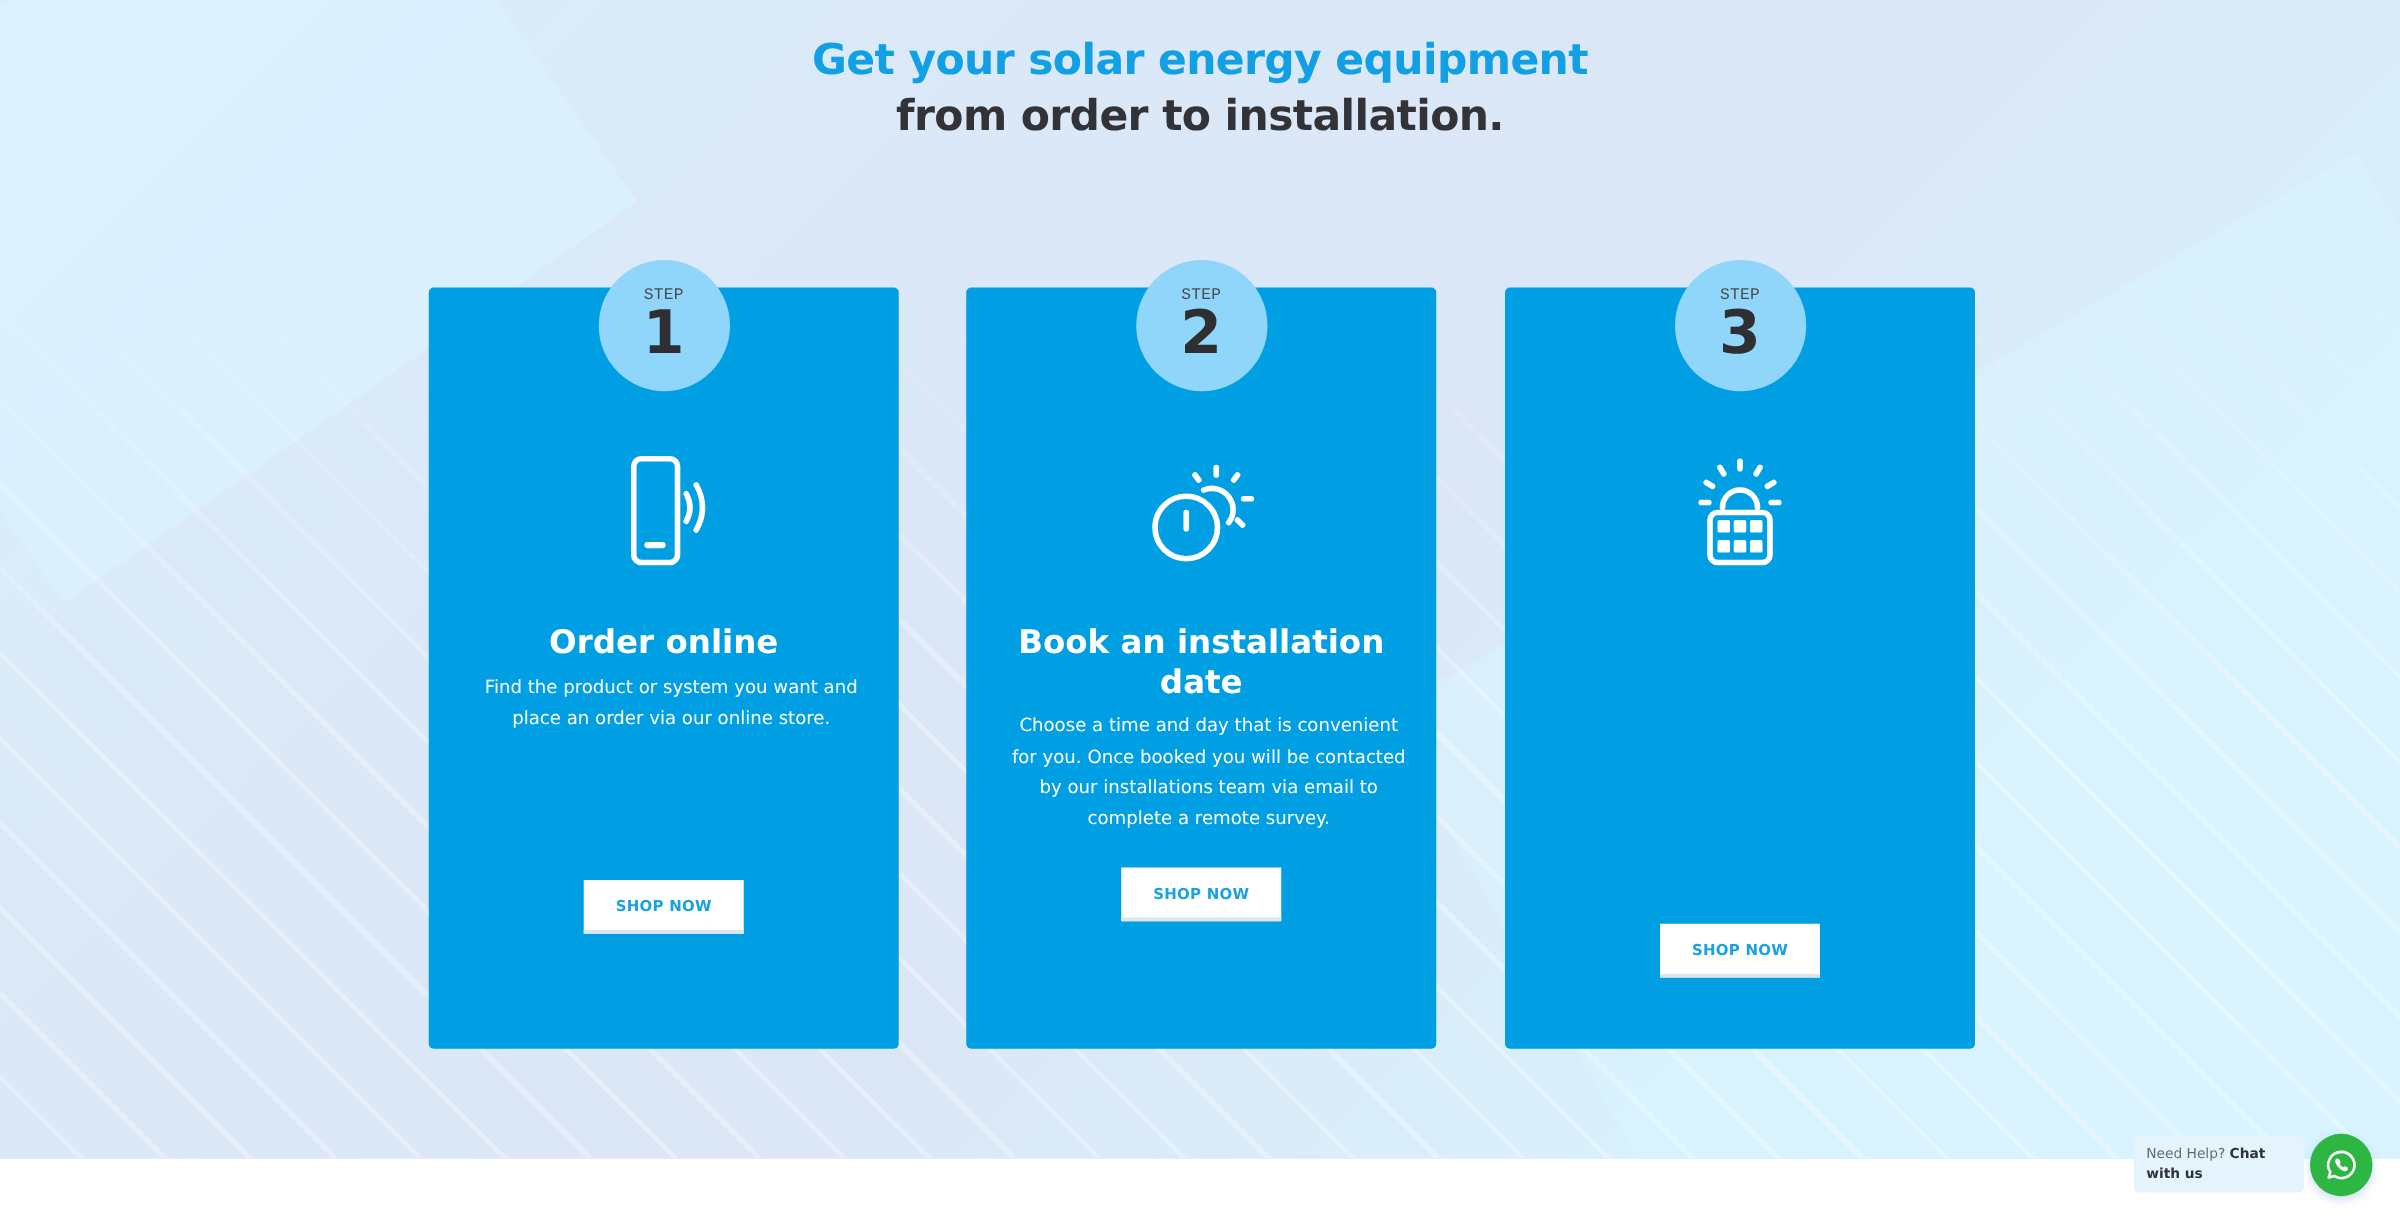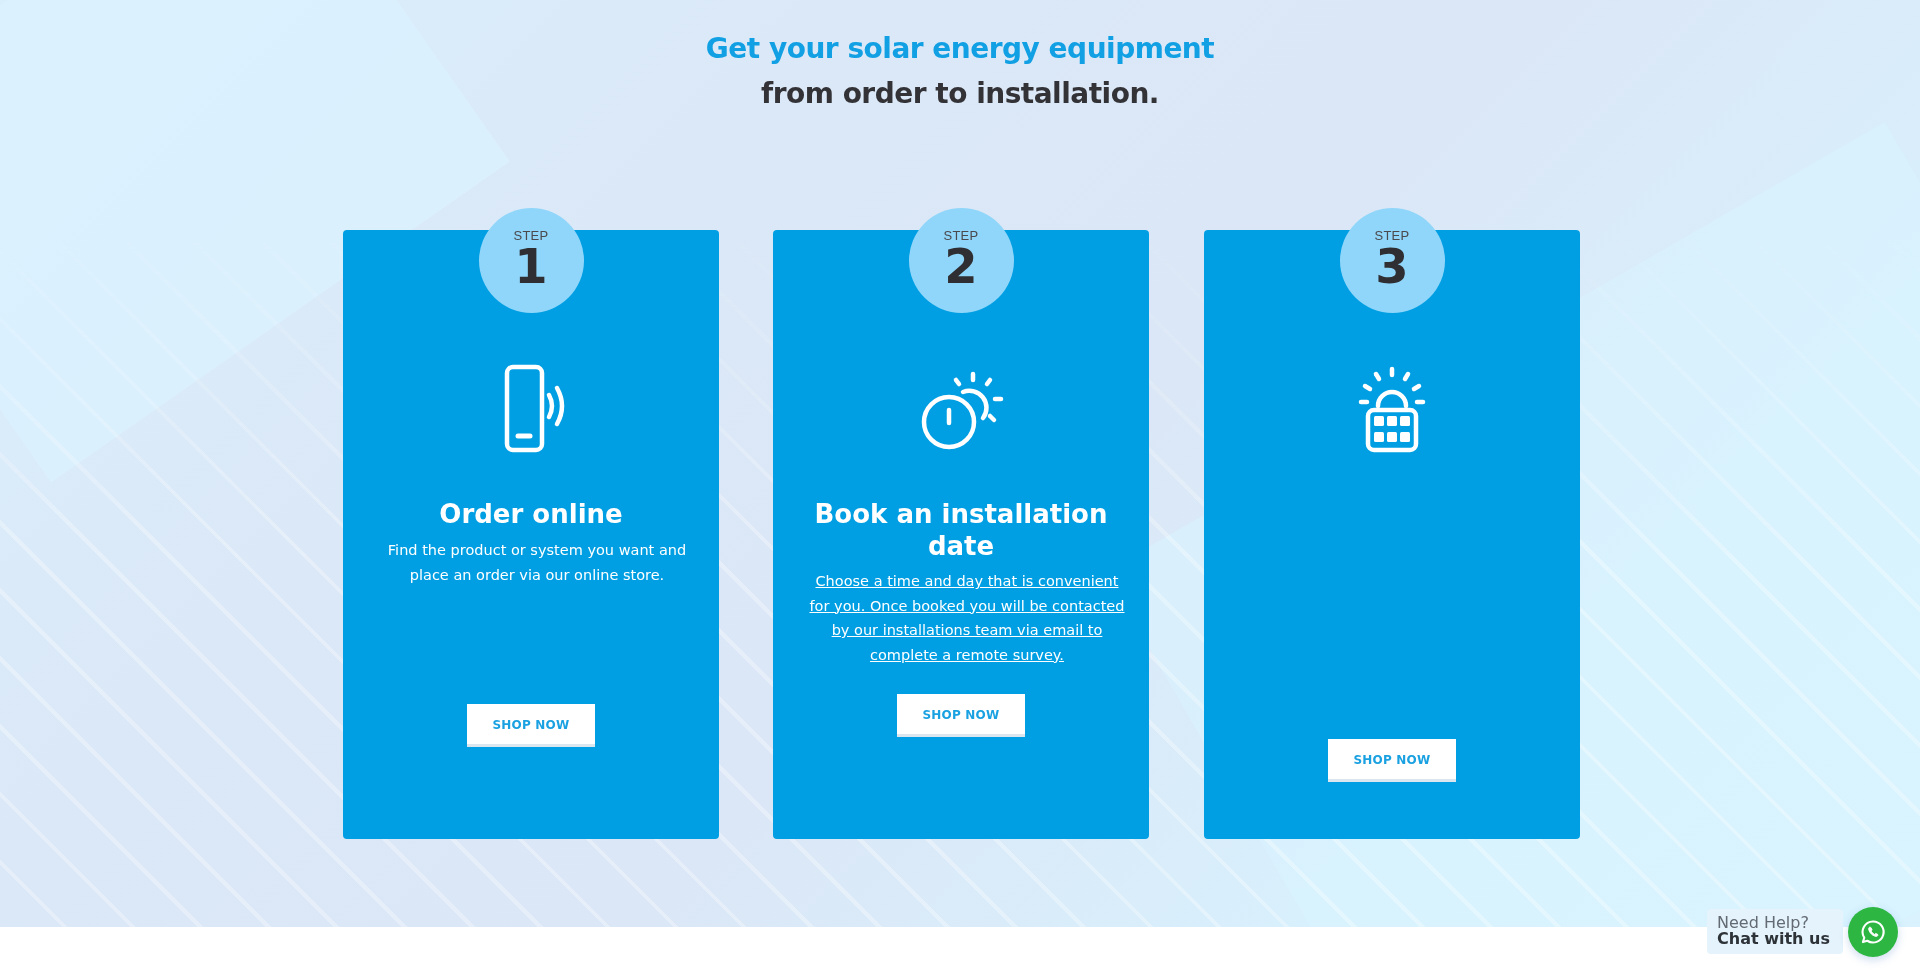--- a/index.html
+++ b/index.html
@@ -20,52 +20,52 @@
     }
     .panel-shape {
       position: absolute; left: -120px; top: -60px; width: 560px; height: 420px;
       background: rgba(220,242,255,0.7); transform: rotate(-35deg);
     }
     .panel-shape2 {
       position: absolute; right: -200px; top: 300px; width: 900px; height: 700px;
       background: rgba(216,244,255,0.55); transform: rotate(-30deg);
     }
 
-    .headline { position: absolute; left: 0; top: 26px; width: 1920px; text-align: center; font-family: "DejaVu Sans", sans-serif; font-weight: bold; font-size: 28px; line-height: 45px; letter-spacing: -0.5px; }
+    .headline { position: absolute; left: 0; top: 26px; width: 1920px; text-align: center; font-family: "DejaVu Sans", sans-serif; font-weight: bold; font-size: 34px; line-height: 45px; letter-spacing: -0.5px; }
     .headline .blue { color: #11a0e3; display: block; }
     .headline .dark { color: #333337; display: block; }
 
     .card {
       position: absolute; top: 230px; width: 376px; height: 609px;
       background: #009fe3; border-radius: 4px;
     }
     .step-circle {
       position: absolute; top: -22px; left: 50%; width: 105px; height: 105px; margin-left: -52.5px;
       border-radius: 50%; background: #90d6fa; text-align: center;
     }
-    .step-label { display: block; font-family: Liberation Sans, sans-serif; font-size: 13px; color: #4a4a4e; margin-top: 20px; letter-spacing: 0.2px; }
+    .step-label { display: block; font-family: Liberation Mono, monospace; font-size: 13px; color: #4a4a4e; margin-top: 20px; letter-spacing: 0.2px; }
     .step-num { display: block; font-family: "DejaVu Sans", sans-serif; font-weight: bold; font-size: 48px; line-height: 50px; color: #2f2f33; margin-top: -2px; }
 
     .card-icon { position: absolute; left: 50%; top: 130px; width: 100px; height: 100px; margin-left: -50px; }
     .card-icon svg { width: 100px; height: 100px; }
 
     .card-title { position: absolute; left: 20px; right: 20px; top: 268px; text-align: center; color: #ffffff; font-family: "DejaVu Sans", sans-serif; font-weight: bold; font-size: 26px; line-height: 32px; }
     .card-desc { position: absolute; left: 36px; right: 24px; text-align: center; color: #ffffff; font-family: "DejaVu Sans", sans-serif; font-size: 14.5px; line-height: 24.5px; }
 
     .shop-btn {
       position: absolute; left: 50%; width: 128px; height: 43px; margin-left: -64px;
       background: #ffffff; border: none; border-bottom: 3px solid #dbe6ee;
       color: #1aa1e1; font-family: "DejaVu Sans", sans-serif; font-weight: bold; font-size: 12px;
       text-align: center; line-height: 42px; cursor: pointer; letter-spacing: 0.2px;
     }
 
     .chat-bubble {
       position: absolute; left: 1707px; top: 909px; width: 136px; height: 45px;
       background: #e4f3fc; border-radius: 4px; padding: 6px 10px;
-      font-family: "DejaVu Sans", sans-serif; font-size: 16px; line-height: 16px; color: #333;
+      font-family: "DejaVu Sans", sans-serif; font-size: 11px; line-height: 16px; color: #333;
     }
     .chat-bubble .muted { color: #636a73; }
     .chat-bubble .strong { font-weight: bold; color: #2e3338; }
     .wa-btn {
       position: absolute; left: 1848px; top: 907px; width: 50px; height: 50px; border-radius: 50%;
       background: #2db742; box-shadow: 0 3px 8px rgba(60,120,200,0.25); cursor: pointer;
       display: flex; align-items: center; justify-content: center;
     }
   </style>
 </head>
@@ -110,21 +110,21 @@
         <line x1="38" y1="50" x2="38" y2="63"></line>
         <path d="M52 32 A17 17 0 0 1 72 58"></path>
         <line x1="62" y1="14" x2="62" y2="20"></line>
         <line x1="45" y1="20" x2="48" y2="24"></line>
         <line x1="79" y1="20" x2="76" y2="24"></line>
         <line x1="84" y1="39" x2="90" y2="39"></line>
         <line x1="79" y1="56" x2="83" y2="60"></line>
       </svg>
     </div>
     <div class="card-title">Book an installation date</div>
-    <div class="card-desc" style="top:339px;text-decoration:underline;">Choose a time and day that is convenient for you. Once booked you will be contacted by our installations team via email to complete a remote survey.</div>
+    <div class="card-desc" style="top:339px;">Choose a time and day that is convenient for you. Once booked you will be contacted by our installations team via email to complete a remote survey.</div>
     <button class="shop-btn" style="top:464px;">SHOP NOW</button>
   </div>
 
   <div class="card" style="left:1204px;">
     <div class="step-circle">
       <span class="step-label">STEP</span>
       <span class="step-num">3</span>
     </div>
     <div class="card-icon">
       <svg viewBox="0 0 100 100" fill="none" stroke="#ffffff" stroke-width="4.5" stroke-linecap="round" stroke-linejoin="round">

